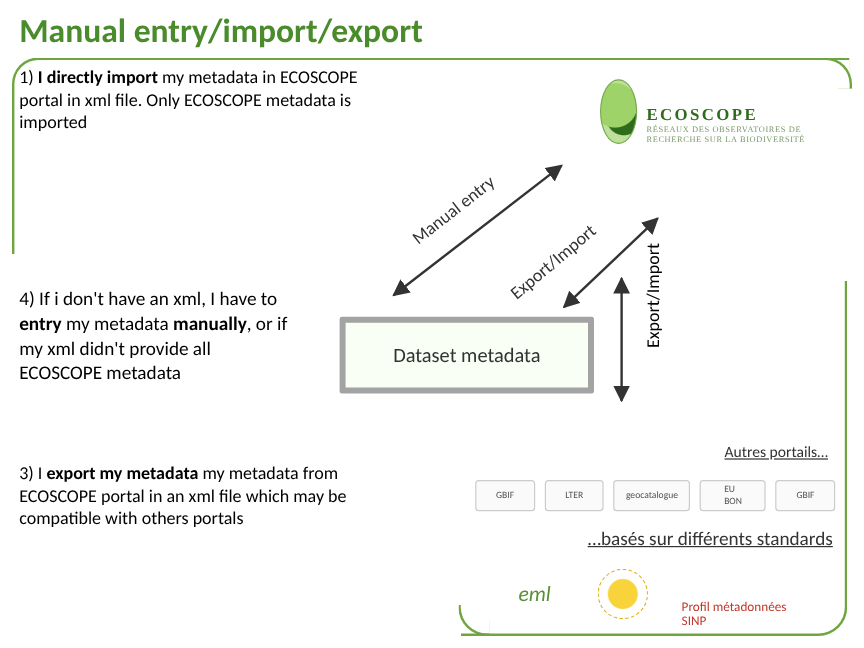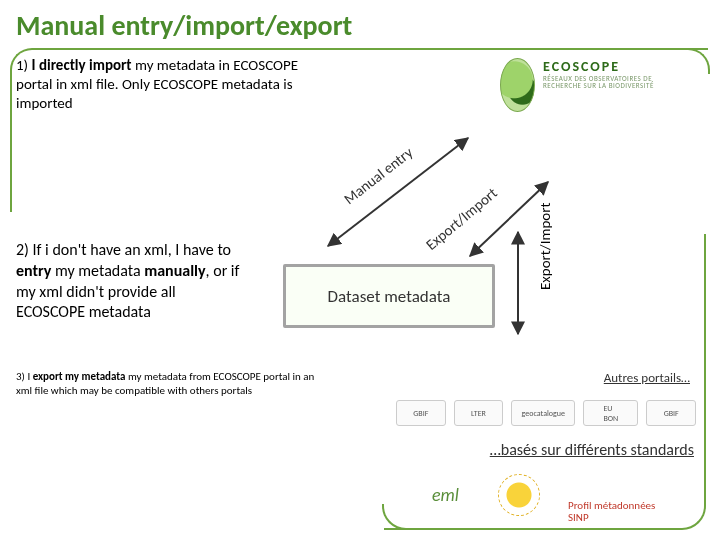--- a/index.html
+++ b/index.html
@@ -6,26 +6,26 @@
   html, body { width: 720px; height: 540px; font-family: Calibri, Arial, sans-serif; background: #fff; color: #000; }
   .slide { position: relative; width: 720px; height: 540px; overflow: hidden; }
 
   .title { position: absolute; left: 16px; top: 8px; font-size: 28px; font-weight: 700; color: #4a8b2c; }
 
   .step1 { position: absolute; left: 16px; top: 56px; width: 292px; font-size: 15px; line-height: 1.25; }
   .step1 b { font-weight: 700; }
 
   .step2 { position: absolute; left: 16px; top: 240px; width: 230px; font-size: 16px; line-height: 1.3; }
 
-  .step3 { position: absolute; left: 16px; top: 370px; width: 300px; font-size: 11px; line-height: 1.28; }
+  .step3 { position: absolute; left: 16px; top: 386px; width: 300px; font-size: 15px; line-height: 1.28; }
 
   
   .ds-box {
     position: absolute; left: 283px; top: 264px; width: 212px; height: 64px;
-    border: 3px solid #a3a3a3; background: #fafff6; border-radius: 2px;
+    border: 5px solid #a3a3a3; background: #fafff6; border-radius: 2px;
     display: flex; align-items: center; justify-content: center;
     font-size: 17px; color: #333;
   }
 
   
   .frame-tl {
     position: absolute; left: 10px; top: 48px; width: 698px; height: 164px;
     border: 2px solid #6ea53f; border-right: none; border-bottom: none;
     border-top-left-radius: 22px;
     pointer-events: none;
@@ -45,21 +45,21 @@
   }
   .frame-br::before {
     content: ""; position: absolute; left: -2px; bottom: -2px;
     width: 24px; height: 24px; border-bottom: 2px solid #6ea53f; border-left: 2px solid #6ea53f;
     border-bottom-left-radius: 24px;
   }
 
   
   .ecoscope {
     position: absolute; right: 36px; top: 58px; width: 184px; height: 62px;
-    display: flex; align-items: flex-start; gap: 8px;
+    display: flex; align-items: flex-end; gap: 8px; font-family: Liberation Serif, serif;
   }
   .eco-mark {
     width: 54px; height: 54px; border-radius: 50%;
     background: radial-gradient(circle at 40% 40%, #9ed36a 0 18px, transparent 19px),
                 radial-gradient(circle at 65% 60%, #2e6b1a 0 14px, transparent 15px),
                 #bfe09a;
     border: 1px solid #7aa84e;
   }
   .eco-text { font-size: 14px; letter-spacing: 2px; color: #2e6b1a; font-weight: 700; }
   .eco-sub  { font-size: 7px; color: #7a986a; letter-spacing: .5px; line-height: 1.05; }
@@ -90,21 +90,21 @@
   <div class="title">Manual entry/import/export</div>
 
   <div class="frame-tl"></div>
   <div class="frame-br"></div>
 
   <div class="step1">
     <span>1)  </span><b>I directly import</b><span> my metadata in ECOSCOPE portal in xml file. Only ECOSCOPE metadata is imported</span>
   </div>
 
   <div class="step2">
-    <span>2) If i don't have an xml, I have to </span><b>entry</b><span> my metadata </span><b>manually</b><span>, or if my xml didn't provide all ECOSCOPE metadata</span>
+    <span>4) If i don't have an xml, I have to </span><b>entry</b><span> my metadata </span><b>manually</b><span>, or if my xml didn't provide all ECOSCOPE metadata</span>
   </div>
 
   <div class="step3">
     <span>3) I </span><b>export my metadata</b><span> my metadata from ECOSCOPE portal in an xml file which may be compatible with others portals</span>
   </div>
 
   <div class="ds-box">Dataset metadata</div>
 
   <div class="ecoscope">
     <div class="eco-mark"></div>

